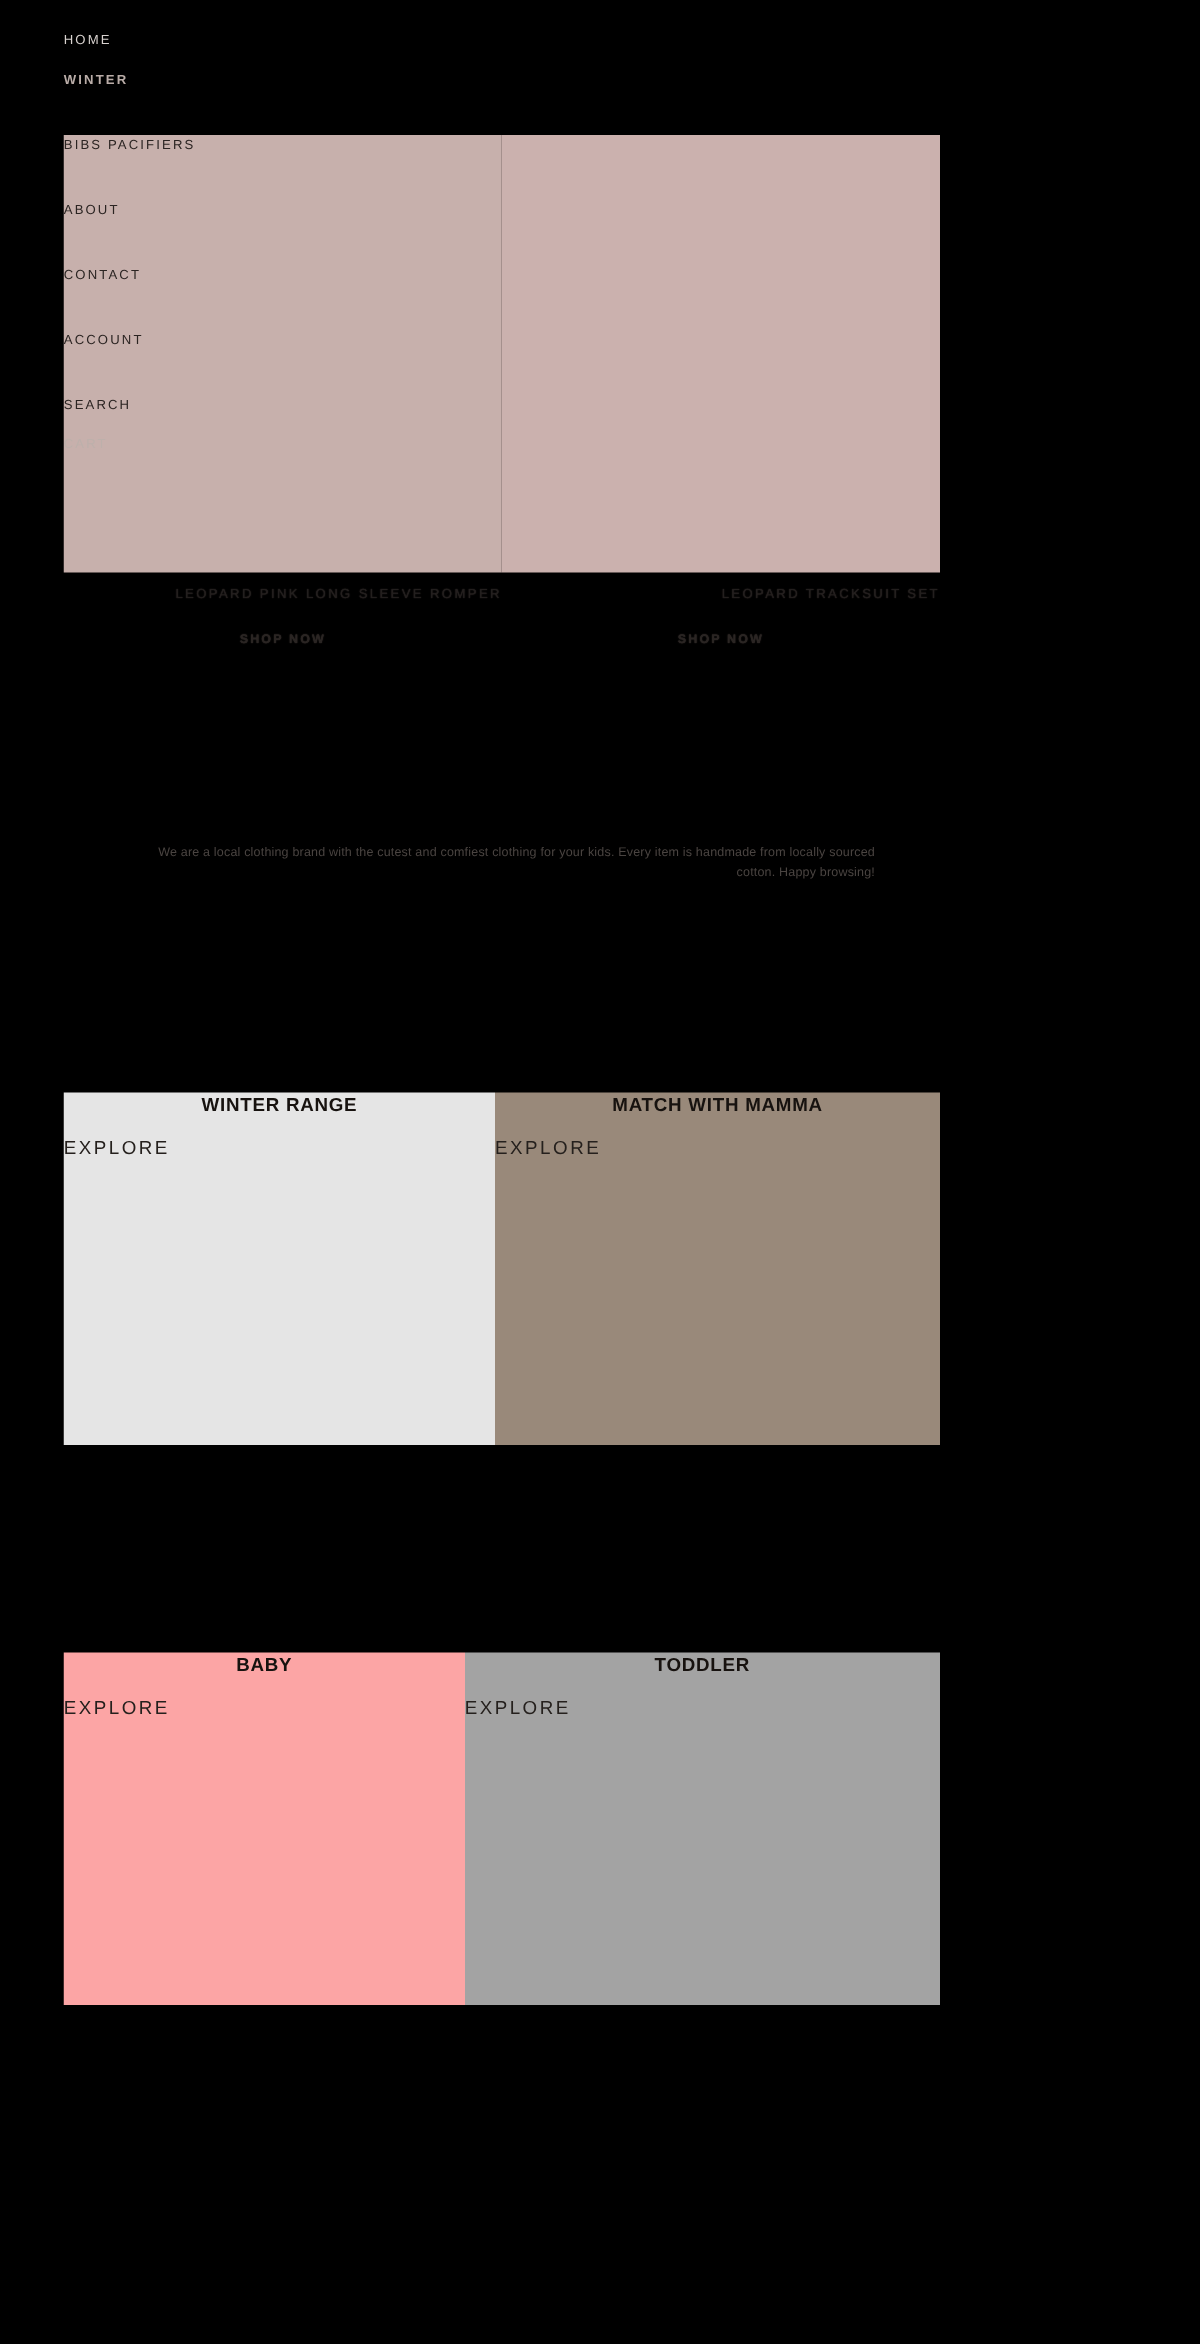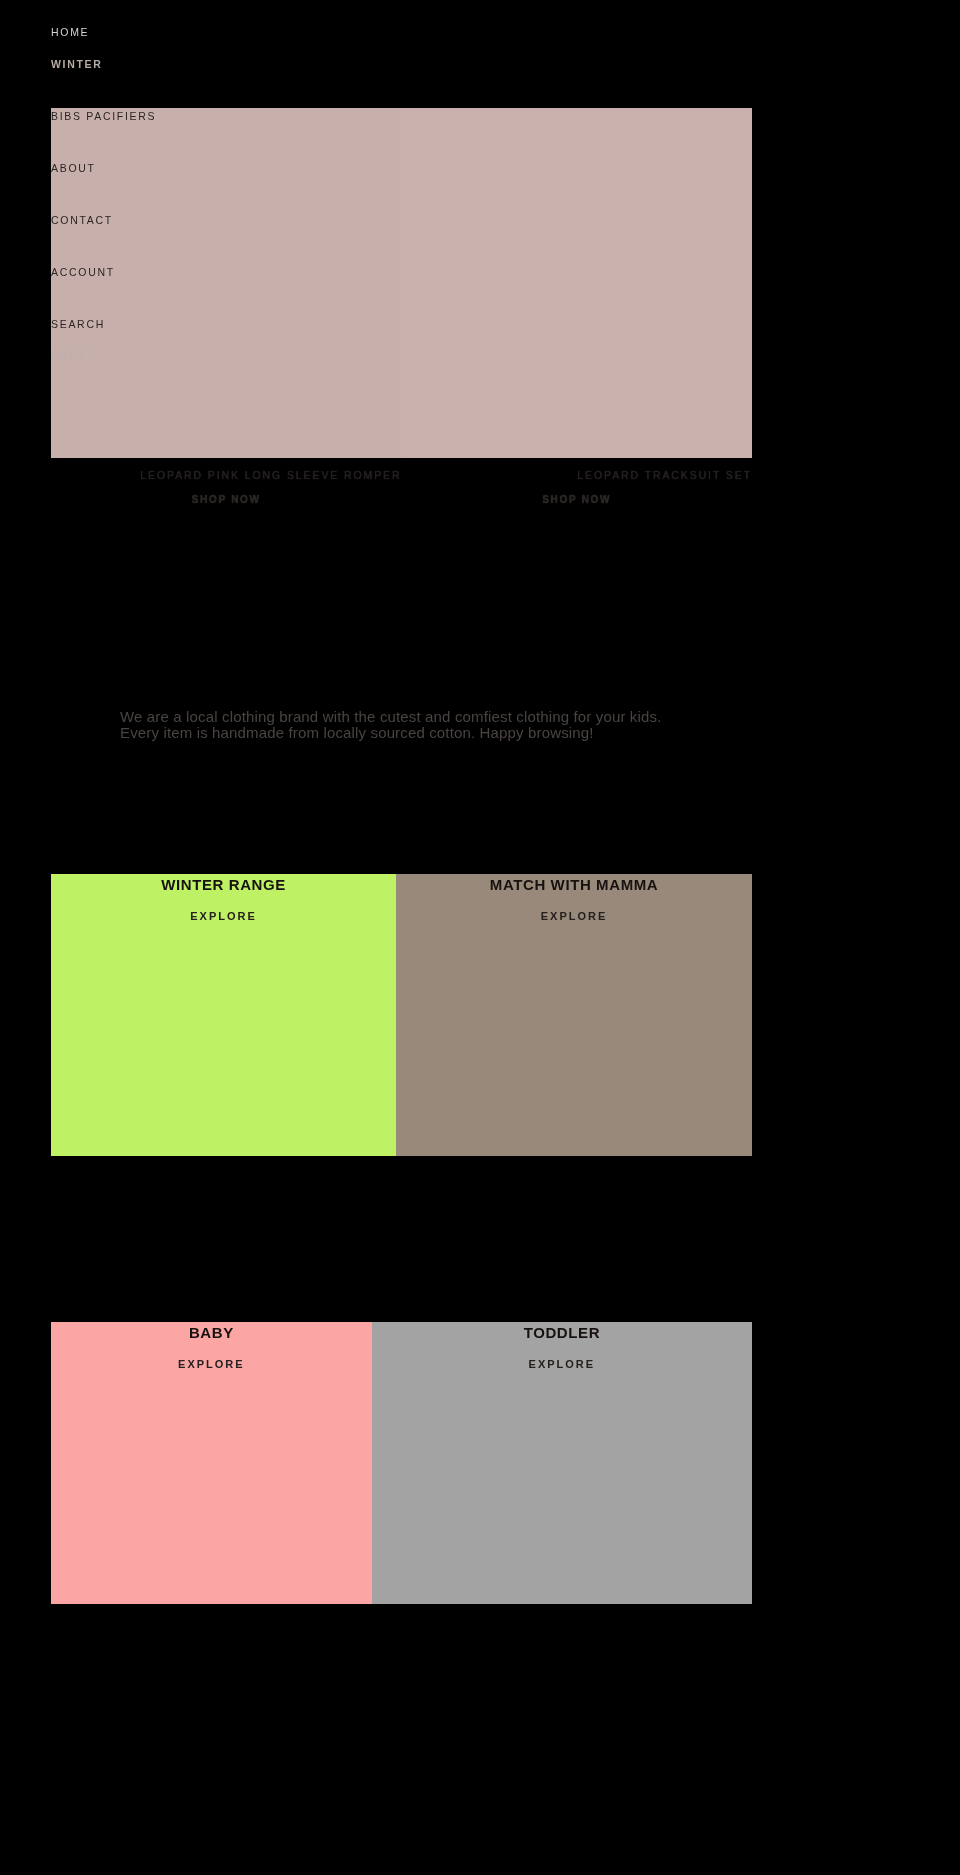--- a/index.html
+++ b/index.html
@@ -67,39 +67,39 @@
     font-size:10.5px;
     letter-spacing:1.9px;
     font-weight:400;
     text-transform:uppercase;
     line-height:14px;
     text-shadow:0 0 1px #3a3230;
     text-align:right;
   }
   .caption-link {
     display:inline-block;
-    margin-top:12px;
+    margin-top:24px;
     color:#2a2523;
     font-size:10px;
     letter-spacing:1.7px;
     font-weight:700;
     text-transform:uppercase;
     cursor:pointer;
     text-shadow:0 0 1px #443b38;
   }
 
   
   .intro {
     position:absolute;
     left:120px;
-    top:709px;
+    top:675px;
     width:580px;
-    text-align:left;
+    text-align:right;
     color:#4a4441;
-    font-size:15px;
+    font-size:10px;
     line-height:16px;
     letter-spacing:0.15px;
   }
 
   
   .divider {
     position:absolute;
     left:390px;
     top:1002px;
     width:22px;
@@ -115,21 +115,21 @@
     display:flex;
   }
   .cat-grid.row1 { top:874px; height:282px; }
   .cat-grid.row2 { top:1322px; height:282px; }
 
   .cat-card {
     position:relative;
     height:100%;
     cursor:pointer;
   }
-  .cat-card.c1 { width:350px; background:#bef264; }
+  .cat-card.c1 { width:350px; background:#e5e5e5; }
   .cat-card.c2 { width:361px; background:#99897a; }
   .cat-card.c3 { width:350px; background:#fca5a5; }
   .cat-card.c4 { width:415px; background:#a3a3a3; }
 
   .cat-title {
     position:absolute;
     top:2px;
     left:0;
     width:100%;
     text-align:center;
@@ -137,24 +137,23 @@
     font-size:15px;
     font-weight:700;
     letter-spacing:0.6px;
     text-transform:uppercase;
   }
   .cat-explore {
     position:absolute;
     top:36px;
     left:0;
     width:100%;
-    text-align:center;
     color:#25201d;
-    font-size:11px;
-    font-weight:700;
+    font-size:15px;
+    font-weight:400;
     letter-spacing:2px;
     text-transform:uppercase;
   }
 </style>
 </head>
 <body>
 
 <nav class="nav">
   <a class="nav-item">HOME</a>
   <a class="nav-item dim">WINTER</a>

